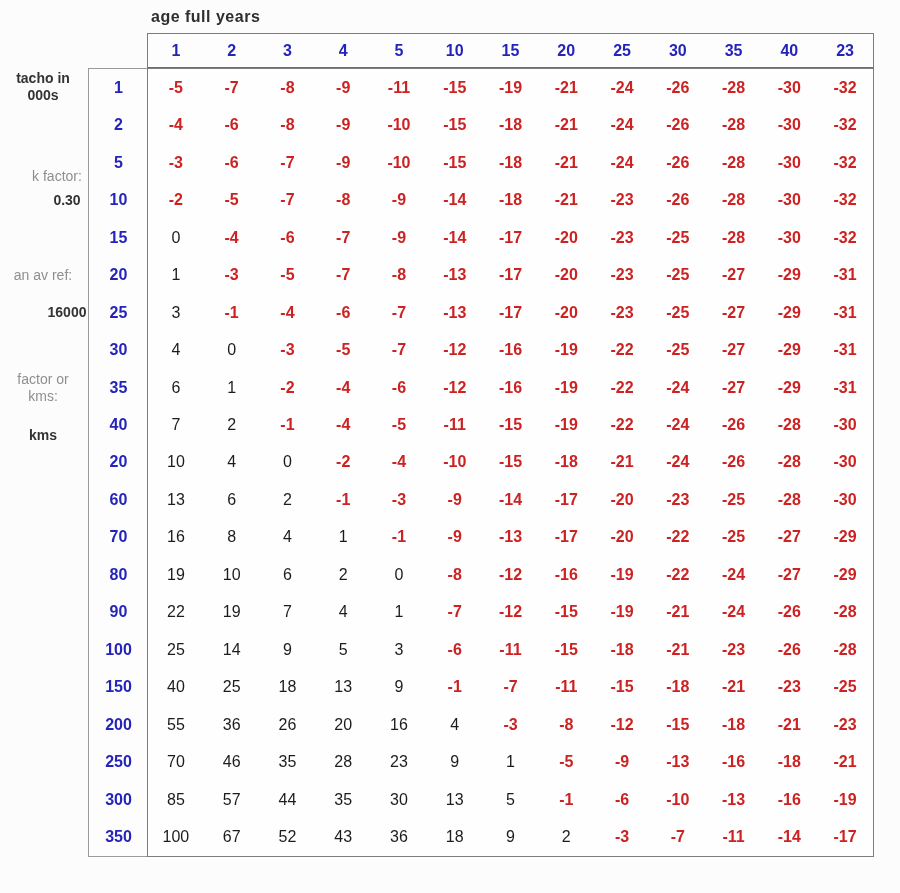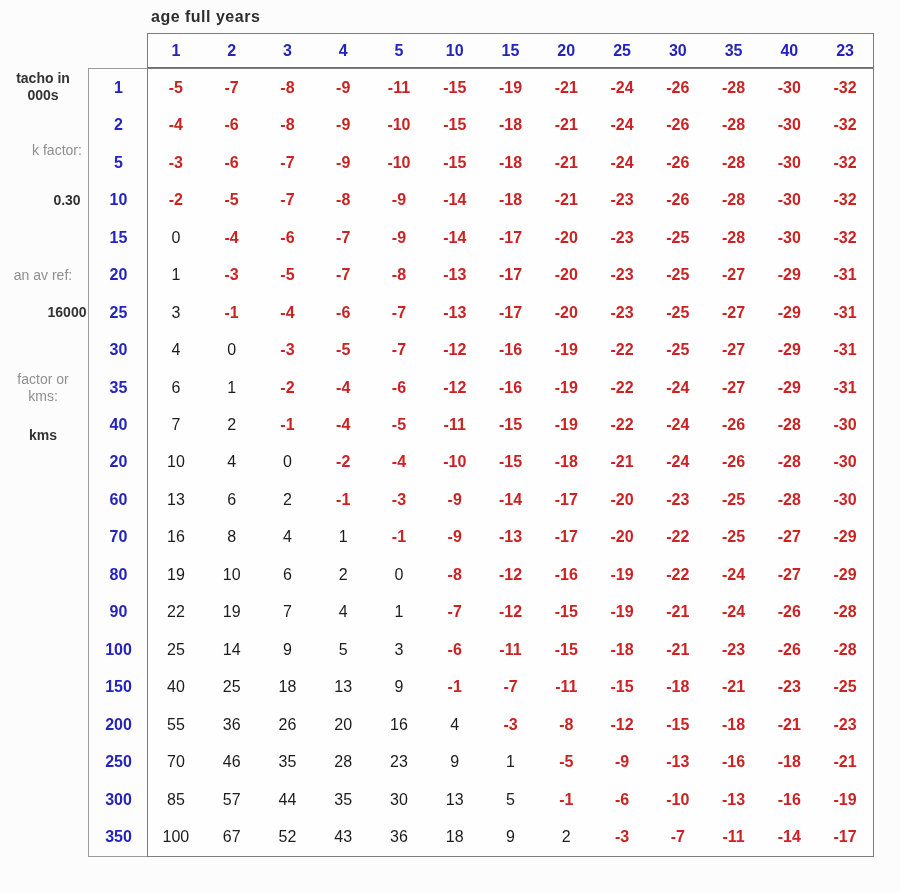--- a/index.html
+++ b/index.html
@@ -97,21 +97,21 @@
 </style>
 </head>
 <body style="--header-blue: #2424bb; --negative-red: #cc2222; --positive-black: #1c1c1c; --side-gray: #8f8f8f; --side-dark: #333333; --border-gray: #7d7d7d;">
 
 <div class="canvas">
 
   <div class="age-title">age full years</div>
 
   <div class="side-label dark" style="top:70px;">tacho in
 000s</div>
-  <div class="side-label gray" style="top:142px;padding-left:28px;">k factor:</div>
+  <div class="side-label gray" style="top:168px;padding-left:28px;">k factor:</div>
   <div class="side-label dark" style="top:192px;padding-left:48px;">0.30</div>
   <div class="side-label gray" style="top:267px;">an av ref:</div>
   <div class="side-label dark" style="top:304px;margin-left:24px;">16000</div>
   <div class="side-label gray" style="top:371px;">factor or
 kms:</div>
   <div class="side-label dark" style="top:427px;">kms</div>
 
   <div class="header-box">
       <div class="hcell">1</div>
       <div class="hcell">2</div>

